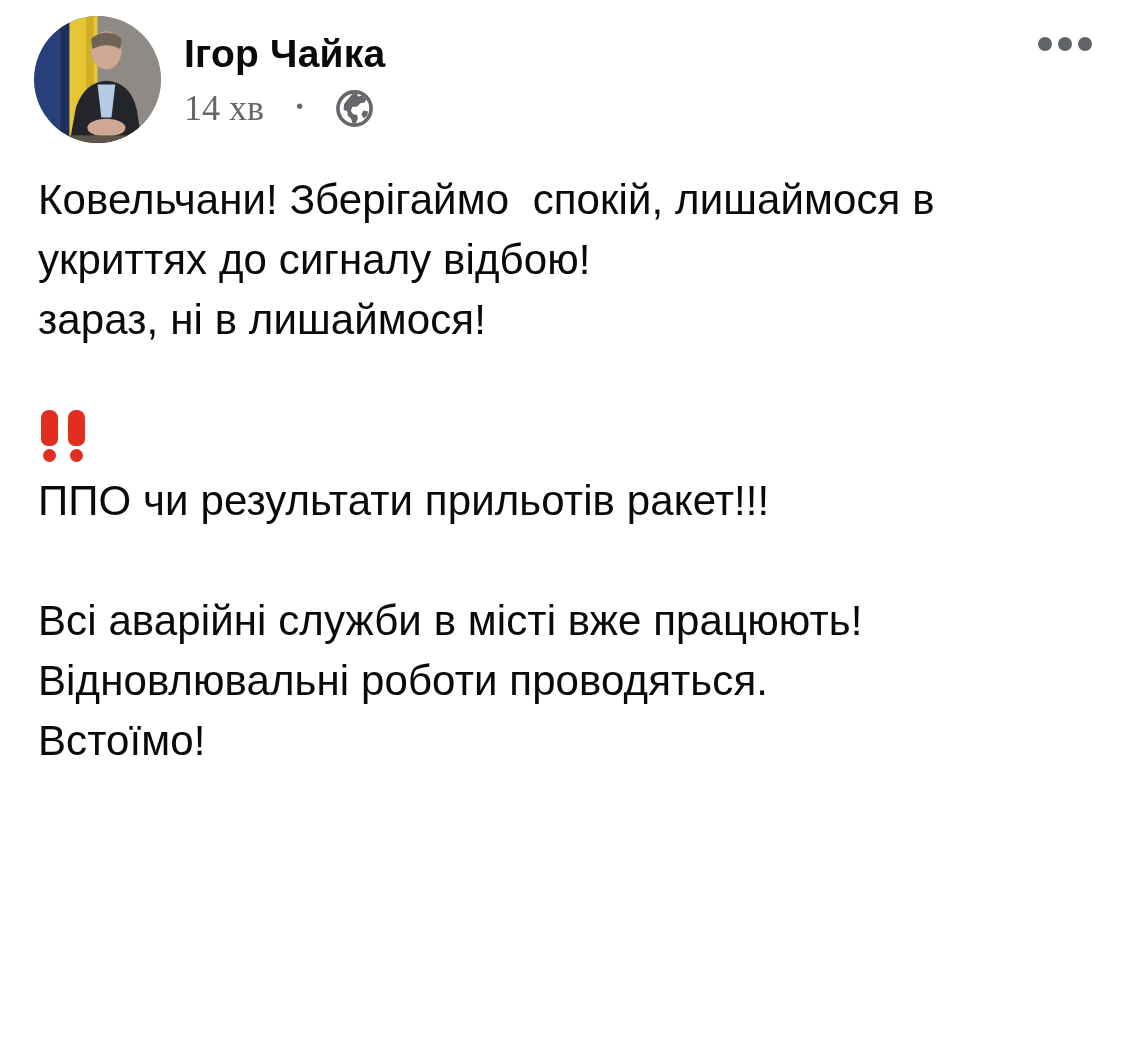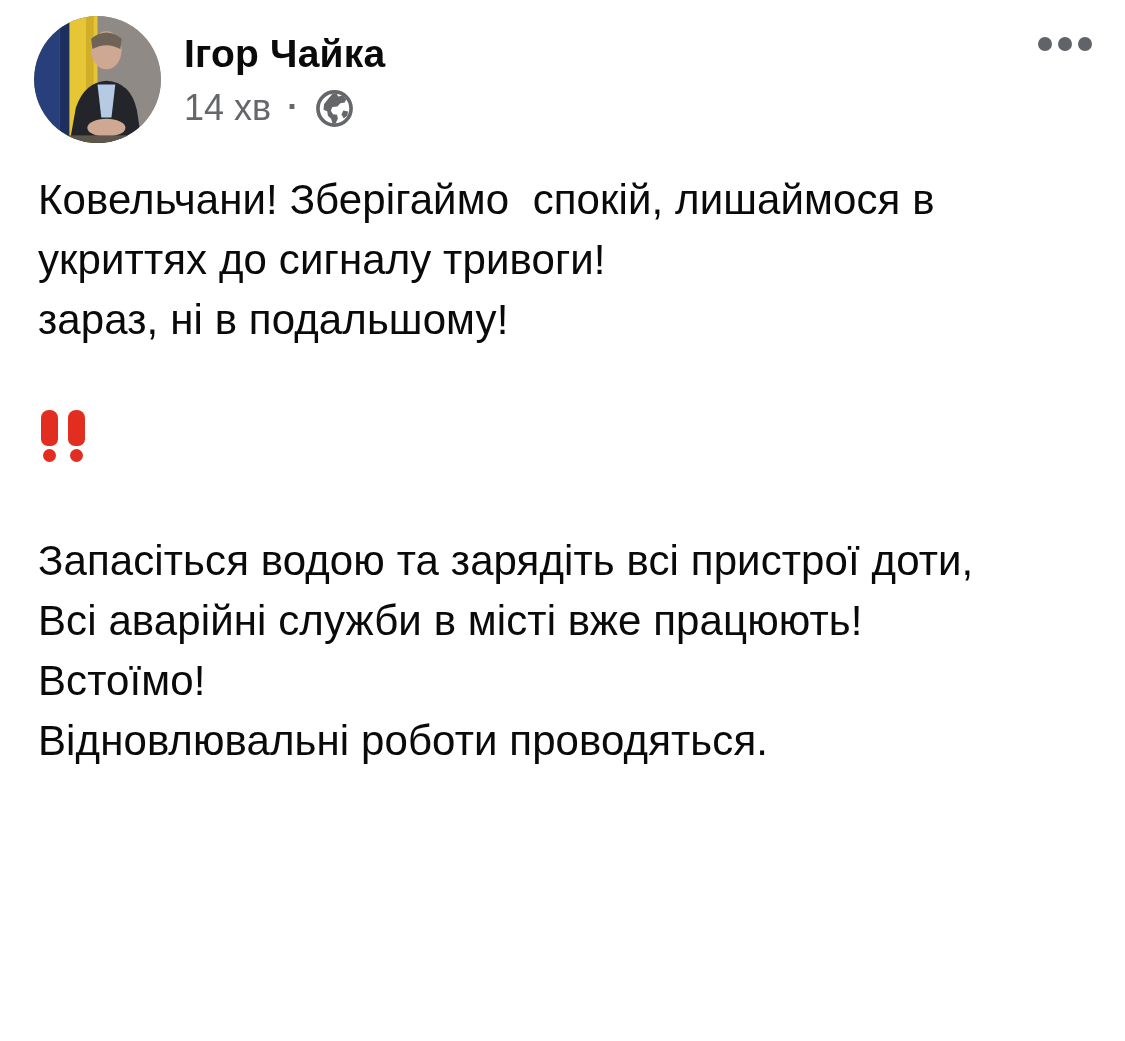--- a/index.html
+++ b/index.html
@@ -14,22 +14,22 @@
 
   
   .post-header{position:relative;display:flex;align-items:flex-start;
     padding:5px 33px 0 34px;}
   .avatar{width:127px;height:127px;border-radius:50%;overflow:hidden;flex:none;
     cursor:pointer;background:#8f8a85;}
   .avatar svg{display:block;width:100%;height:100%}
   .header-meta{margin-left:23px;padding-top:16px;}
   .author{font-size:39px;font-weight:700;line-height:1.15;color:var(--text-primary);
     letter-spacing:.2px;cursor:pointer;}
-  .meta-row{margin-top:12px;display:flex;align-items:center;gap:16px;
-    color:var(--text-secondary);font-size:36px;line-height:1;}
+  .meta-row{margin-top:12px;display:flex;align-items:center;gap:30px;
+    color:var(--text-secondary);font-size:36px;line-height:1;font-family:Liberation Serif, serif;}
   .meta-row .ts{cursor:pointer;}
   .dot-sep{font-weight:700;font-size:34px;transform:translateY(-2px);}
   .globe{display:inline-flex;width:39px;height:39px;}
   .globe svg{width:100%;height:100%}
 
   .more{position:absolute;top:14px;right:27px;background:none;border:none;
     padding:12px 6px;cursor:pointer;}
   .ellipsis{display:flex;gap:6px;}
   .ellipsis i{display:block;width:14px;height:14px;border-radius:50%;background:#606469;}
 
@@ -99,24 +99,24 @@
           <i></i>
           <i></i>
           <i></i>
         </span>
     </button>
 
   </header>
 
   <div class="post-content">
       <div class="post-line"><span>Ковельчани! Зберігаймо  спокій, лишаймося в</span></div>
-      <div class="post-line"><span>укриттях до сигналу тривоги!</span></div>
-      <div class="post-line"><span>зараз, ні в подальшому!</span></div>
+      <div class="post-line"><span>укриттях до сигналу відбою!</span></div>
+      <div class="post-line"><span>зараз, ні в лишаймося!</span></div>
       <div class="post-line blank"></div>
       <div class="post-line"><span class="dbl-excl"><i></i><i></i></span></div>
+      <div class="post-line"><span>ППО чи результати прильотів ракет!!!</span></div>
       <div class="post-line blank"></div>
-      <div class="post-line"><span>Запасіться водою та зарядіть всі пристрої доти,</span></div>
       <div class="post-line"><span>Всі аварійні служби в місті вже працюють!</span></div>
+      <div class="post-line"><span>Відновлювальні роботи проводяться.</span></div>
       <div class="post-line"><span>Встоїмо!</span></div>
-      <div class="post-line"><span>Відновлювальні роботи проводяться.</span></div>
     </div>
 
 </div>
 
 </body></html>

